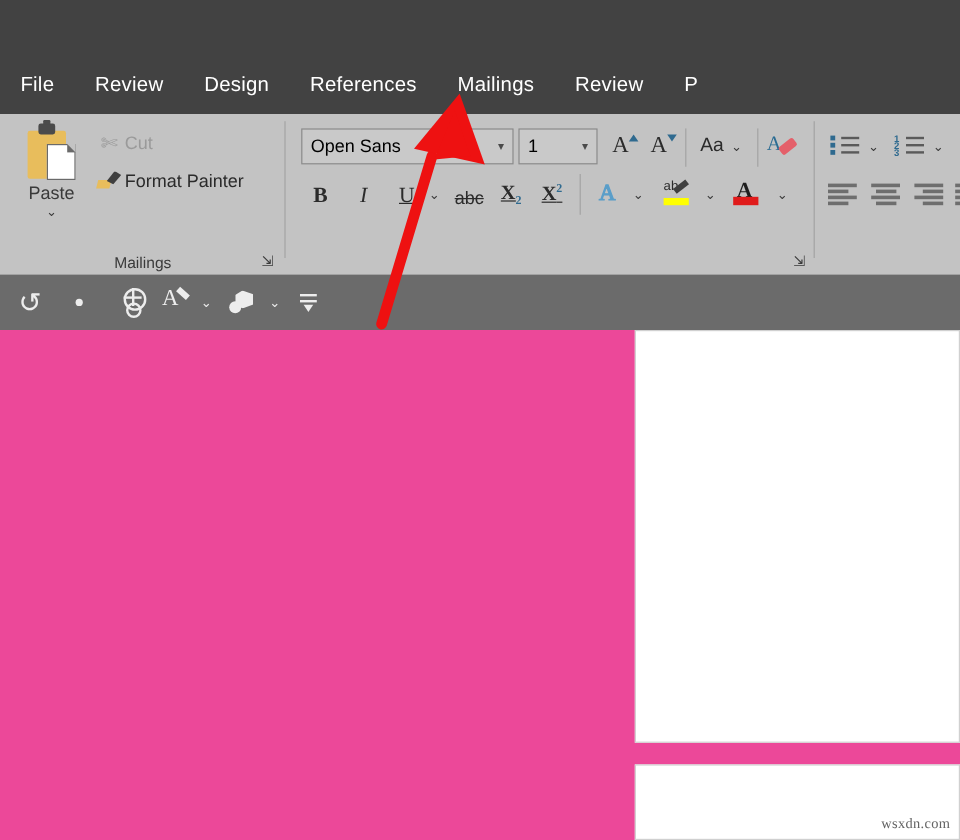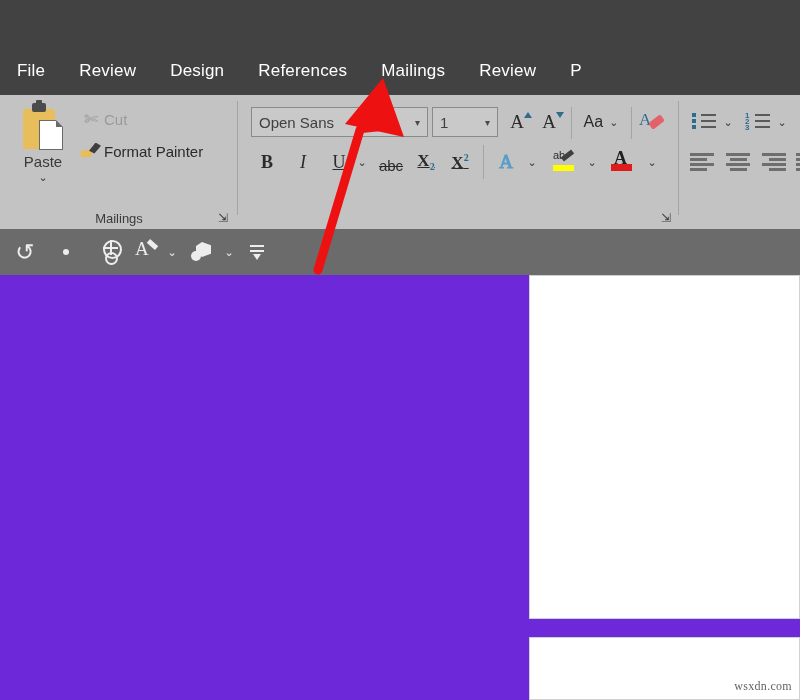--- a/index.html
+++ b/index.html
@@ -65,21 +65,21 @@
   .fp-ico .h{position:absolute;left:0;top:7px;width:11px;height:7px;background:#e8bd5c;transform:skewX(-14deg);}
   .fp-ico .b{position:absolute;left:8px;top:0px;width:12px;height:11px;background:#3f3f3f;
     clip-path:polygon(0% 75%,55% 0%,100% 30%,45% 100%);}
 
   
   #grp-font{left:239px;width:440px;}
   .combo{
     position:absolute;background:#c9c9c9;border:1px solid #8a8a8a;
     display:flex;align-items:center;box-sizing:border-box;
   }
-  .combo .val{font-size:15px;color:#404040;padding-left:7px;flex:1;white-space:nowrap;overflow:hidden;}
+  .combo .val{font-size:15px;color:#000000;padding-left:7px;flex:1;white-space:nowrap;overflow:hidden;}
   .combo .car{font-size:10px;color:#4a4a4a;padding-right:7px;}
   #font-name-combo{left:12px;top:12px;width:177px;height:30px;}
   #font-size-combo{left:193px;top:12px;width:66px;height:30px;}
 
   .fbtn{position:absolute;display:flex;align-items:center;justify-content:center;
         color:#2b2b2b;font-size:16px;}
   .grow-a,.shrink-a{font-size:19px;font-family:"Liberation Serif",serif;position:relative;}
   .tri{position:absolute;right:-8px;top:1px;width:0;height:0;
        border-left:4px solid transparent;border-right:4px solid transparent;}
   .tri.up{border-bottom:6px solid #2f6a8f;}
@@ -137,21 +137,21 @@
      clip-path:polygon(40% 0%,100% 22%,100% 78%,40% 100%,0% 72%,0% 26%);}
   .cube .s{position:absolute;left:0px;top:10px;width:10px;height:10px;background:#ededed;border-radius:50%;}
   .fil{position:relative;width:16px;height:18px;}
   .fil i{position:absolute;left:1px;height:2.4px;background:#ededed;}
   .fil i:nth-of-type(1){top:2px;width:14px;}
   .fil i:nth-of-type(2){top:7px;width:14px;}
   .fil .v{position:absolute;left:4px;top:11px;width:0;height:0;border-left:4px solid transparent;
      border-right:4px solid transparent;border-top:6px solid #ededed;}
 
   
-  .canvas{position:absolute;left:0;top:275px;width:800px;height:425px;background:#6d28d9;}
+  .canvas{position:absolute;left:0;top:275px;width:800px;height:425px;background:#ec4899;}
   .page{position:absolute;left:529px;width:271px;background:#ffffff;border:1px solid #d0d0d0;box-sizing:border-box;}
   #page-1{top:0px;height:344px;}
   #page-2{top:362px;height:63px;}
   .watermark{position:absolute;right:7px;bottom:5px;font-size:12px;color:#646464;
      font-family:"Liberation Serif",serif;letter-spacing:.3px;}
 
   
   .arrow-svg{position:absolute;left:0;top:0;width:800px;height:700px;pointer-events:none;}
 </style>
 </head>

